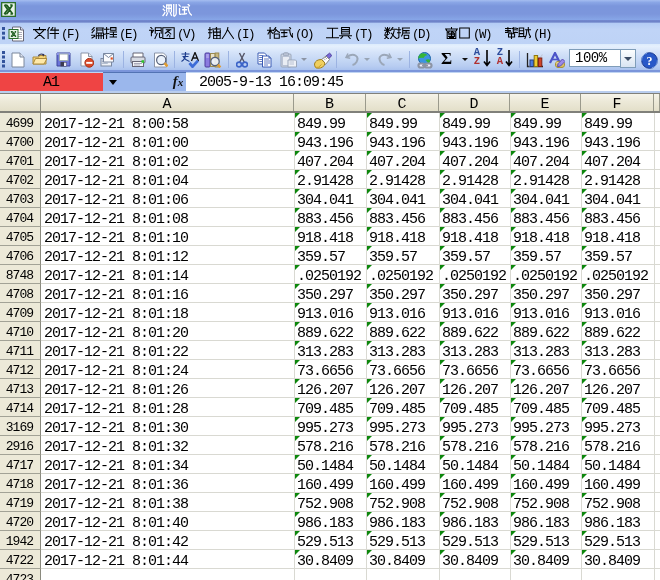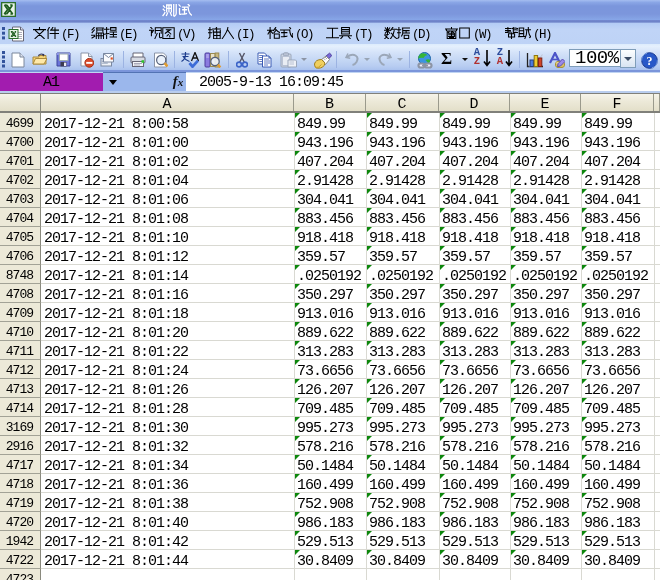--- a/index.html
+++ b/index.html
@@ -12,21 +12,21 @@
 .mi{position:absolute;top:4px;height:14px}
 .mi b{font-weight:normal;font-size:12.5px;letter-spacing:-1.5px;position:relative;top:-2px;margin-left:2px}
 .cj{display:inline-block;vertical-align:top;margin-top:0}
 #tool{position:absolute;left:0;top:44px;width:660px;height:28px;
  background:linear-gradient(#dcebfc 0%,#e5f0fd 8%,#d5e3f9 30%,#c3d6f4 60%,#b7ccf1 80%,#aac2ee 93%,#9db6e8 100%)}
 #tbot{position:absolute;left:0;top:70px;width:660px;height:2px;background:#7b95da}
 .tsep{position:absolute;top:7px;width:1px;height:17px;background:#9cb3e2}
 .tico{position:absolute;top:8px}
 .darr{position:absolute;top:14px;width:0;height:0;border:3.4px solid transparent;border-top-color:#111;border-bottom:none}
 #fbar{position:absolute;left:0;top:72px;width:660px;height:19px;background:#c0d4f2}
-#nbox{position:absolute;left:0;top:1px;width:103px;height:17.5px;background:#a21caf;
+#nbox{position:absolute;left:0;top:1px;width:103px;height:17.5px;background:#ef4444;
  font-size:15px;letter-spacing:-1px;color:#000;padding-left:43px;line-height:19.5px}
 #nband{position:absolute;left:103px;top:0;width:83px;height:18.5px;background:#9bb7ec;border-top:1.6px solid #5373b3}
 #nband i{position:absolute;left:6px;top:7px;width:0;height:0;border:4.6px solid transparent;border-top:5px solid #000;border-bottom:none}
 #fx{position:absolute;left:67px;top:1px;width:16px;height:16px;color:#111;
  font-family:"Liberation Serif",serif;font-style:italic;font-weight:bold;font-size:14.5px;text-align:center;line-height:15px}
 #farea{position:absolute;left:186px;top:1px;width:474px;height:17.5px;background:#fff;
  font-size:15px;letter-spacing:-1px;line-height:19px;padding-left:13px;white-space:pre}
 #sep2{position:absolute;left:0;top:91px;width:660px;height:1.5px;background:#b9cdee}
 #sep3{position:absolute;left:0;top:92.5px;width:660px;height:1.5px;background:#80807a}
 #chead{position:absolute;left:0;top:94px;width:660px;height:17px;background:#ece9d8}
@@ -254,21 +254,21 @@
       <rect x="8.2" y="3.5" width="3.4" height="11" fill="#f0cc30" stroke="#907810"></rect>
       <rect x="12.4" y="6" width="3.4" height="8.5" fill="#d04428" stroke="#802010"></rect>
     </svg>
     <svg class="tico" style="left:547.5px;" width="17" height="16" viewBox="0 0 17 16">
       <path d="M2 11L7 1l5 10" stroke="#4c54c8" stroke-width="2.2" fill="none"></path>
       <path d="M4 7.5h6" stroke="#4c54c8" stroke-width="1.6"></path>
       <ellipse cx="12" cy="11.5" rx="4.5" ry="2.2" fill="#f2e090" stroke="#a89038"></ellipse>
       <path d="M7.5 11.5v2.2q0 2 4.5 2t4.5-2v-2.2" fill="#d8c060" stroke="#a89038"></path>
       <path d="M14.5 7l2.5 2.5-4.5 4.5-3 .6.6-3z" fill="#9a8ae8" stroke="#5c4cb0"></path>
     </svg>
-    <div style="position:absolute;left:569px;top:5px;width:51px;height:18px;background:#fff;border:1px solid #7f9db9;border-right:none;font-size:19px;letter-spacing:-.5px;line-height:17px;padding-left:5px">100%</div>
+    <div style="position:absolute;left:569px;top:5px;width:51px;height:18px;background:#fff;border:1px solid #7f9db9;border-right:none;font-size:14px;letter-spacing:-.5px;line-height:17px;padding-left:5px">100%</div>
     <div style="position:absolute;left:620px;top:5px;width:16px;height:19px;background:linear-gradient(#fdfefe,#d8e4f2);border:1px solid #7f9db9">
       <i style="position:absolute;left:3.4px;top:7px;width:0;height:0;border:4px solid transparent;border-top:4.6px solid #3c4c64;border-bottom:none"></i>
     </div>
     <svg class="tico" style="left:640.5px;" width="17" height="17" viewBox="0 0 17 17">
       <circle cx="8.5" cy="8.5" r="7.8" fill="#2858c8" stroke="#1a3a90"></circle>
       <circle cx="8.5" cy="8.5" r="7.8" fill="none" stroke="#7aa0e8" stroke-width="1" stroke-dasharray="10 14"></circle>
       <text x="8.5" y="13" text-anchor="middle" font-size="12" font-weight="bold" fill="#fff" font-family="Liberation Serif">?</text>
     </svg>
   </div>
 <div id="tbot"></div>

